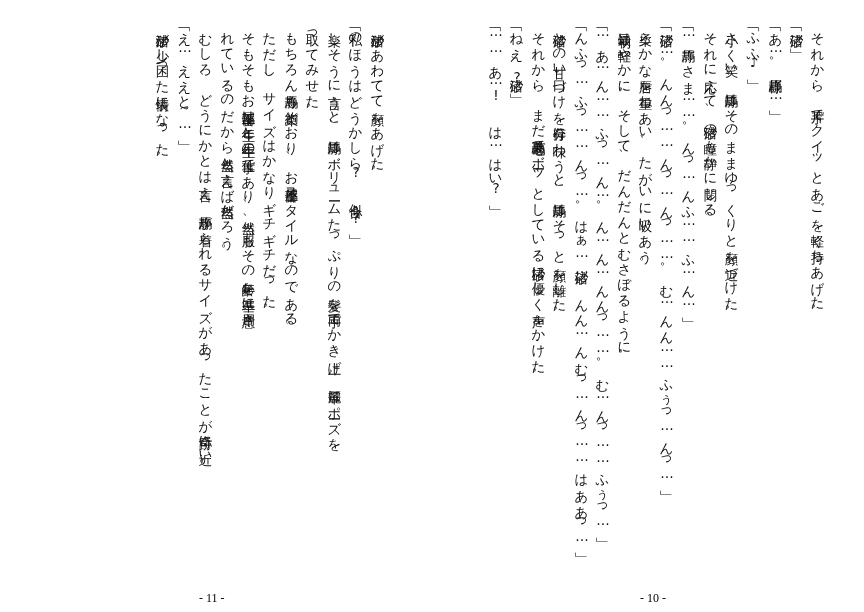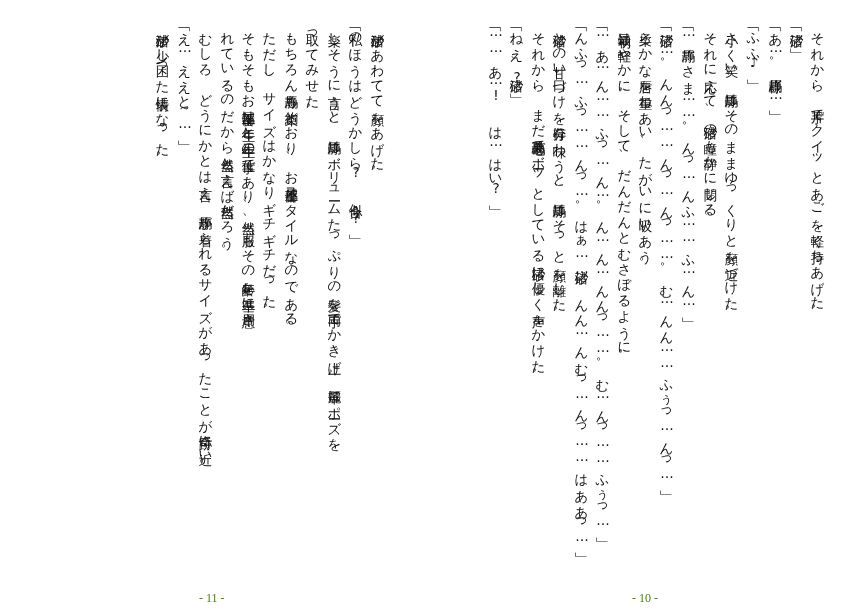--- a/index.html
+++ b/index.html
@@ -40,21 +40,21 @@
     letter-spacing: 0.2px;
     white-space: nowrap;
     color: #111;
   }
 
   .folio {
     position: absolute;
     top: 591px;
     font-family: "Liberation Serif", "DejaVu Serif", serif;
     font-size: 12px;
-    color: #4d7c0f;
+    color: #000000;
     white-space: nowrap;
   }
 </style>
 </head>
 <body>
 
 <div class="spread">
 
   <div class="page page-left">
     <div class="col" style="left:368px">渚砂があわてて顔をあげた。</div>
@@ -83,16 +83,16 @@
     <div class="col" style="left:225px">「渚砂……。んんっ……んっ…んっ……。む…んん……ふぅっ…んっ…」</div>
     <div class="col" style="left:204px">柔らかな唇を重ねあい、たがいに吸いあう。</div>
     <div class="col" style="left:183px">最初は軽やかに。そして、だんだんとむさぼるように。</div>
     <div class="col" style="left:161px">「…あ…ん……ふっ…ん…。ん…ん…んんっ……。む…んっ……ふぅっ…」</div>
     <div class="col" style="left:140px">「んふっ…ふっ……んっ…。はぁ…渚砂…。んん…んむっ…んっ……はああっ…」</div>
     <div class="col" style="left:118px">渚砂との甘い口づけを存分に味わうと、静馬はそっと顔を離した。</div>
     <div class="col" style="left:97px">それから、まだ夢見心地でボーッとしている渚砂に優しく声をかけた。</div>
     <div class="col" style="left:75px">「ねえ、渚砂?」</div>
     <div class="col" style="left:54px">「……あ…!　は…はい?」</div>
 
-    <div class="folio" style="left:200px">- 10 -</div>
+    <div class="folio" style="left:208px">- 10 -</div>
   </div>
 
 </div>
 
 </body></html>

